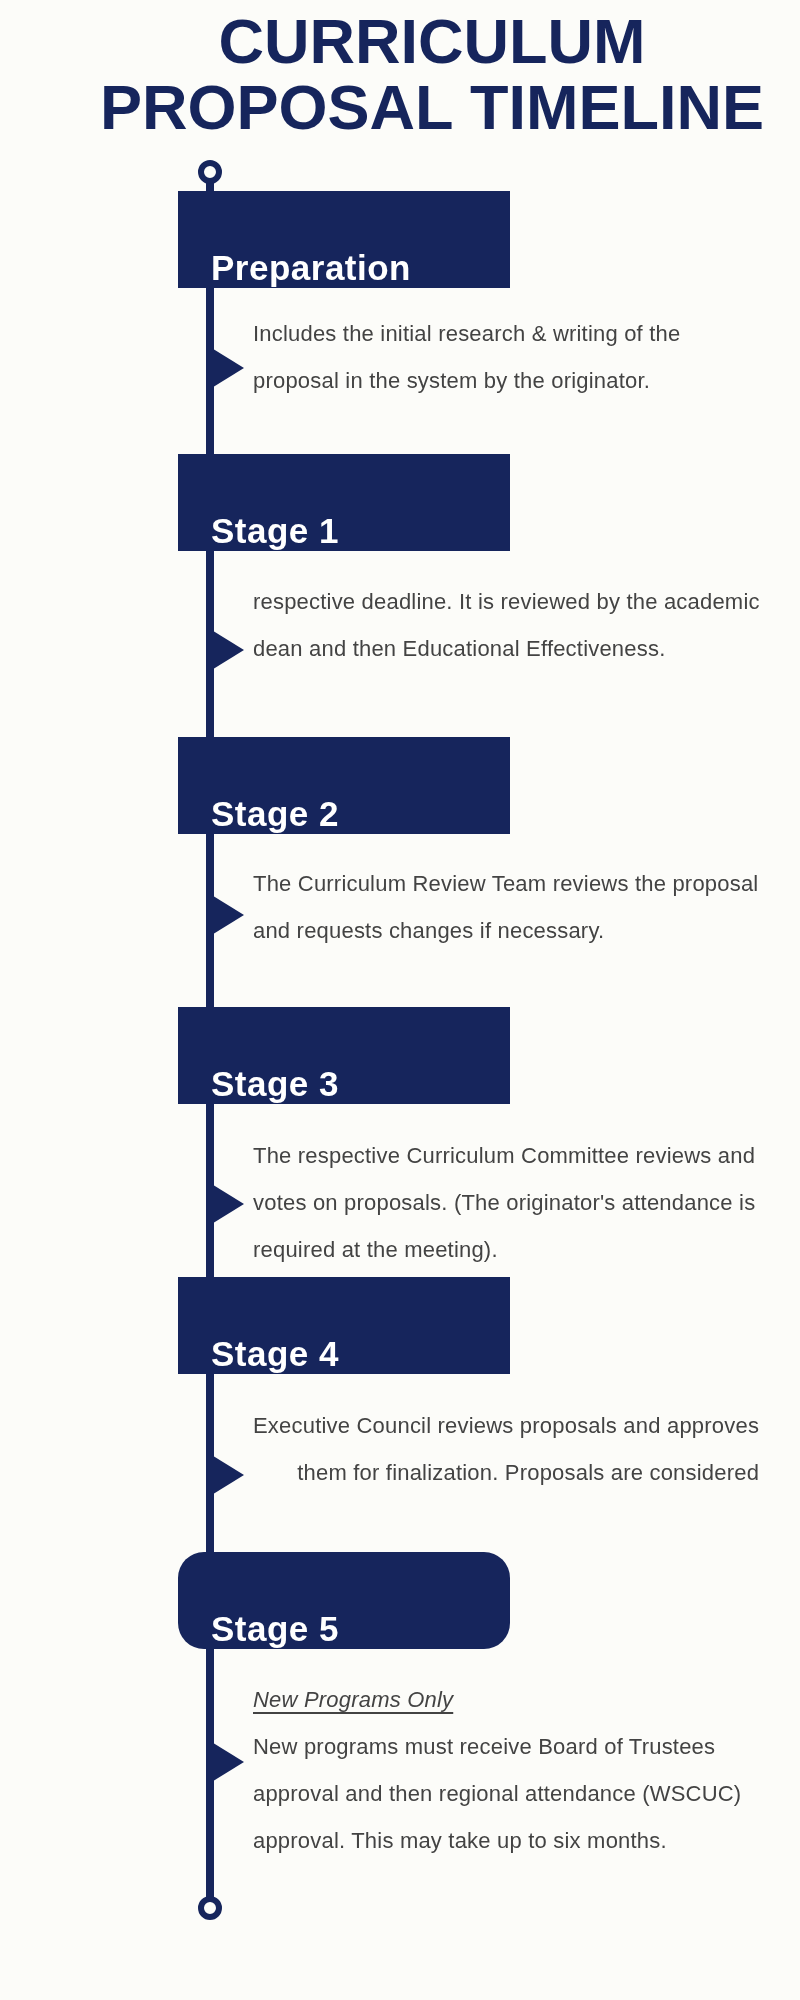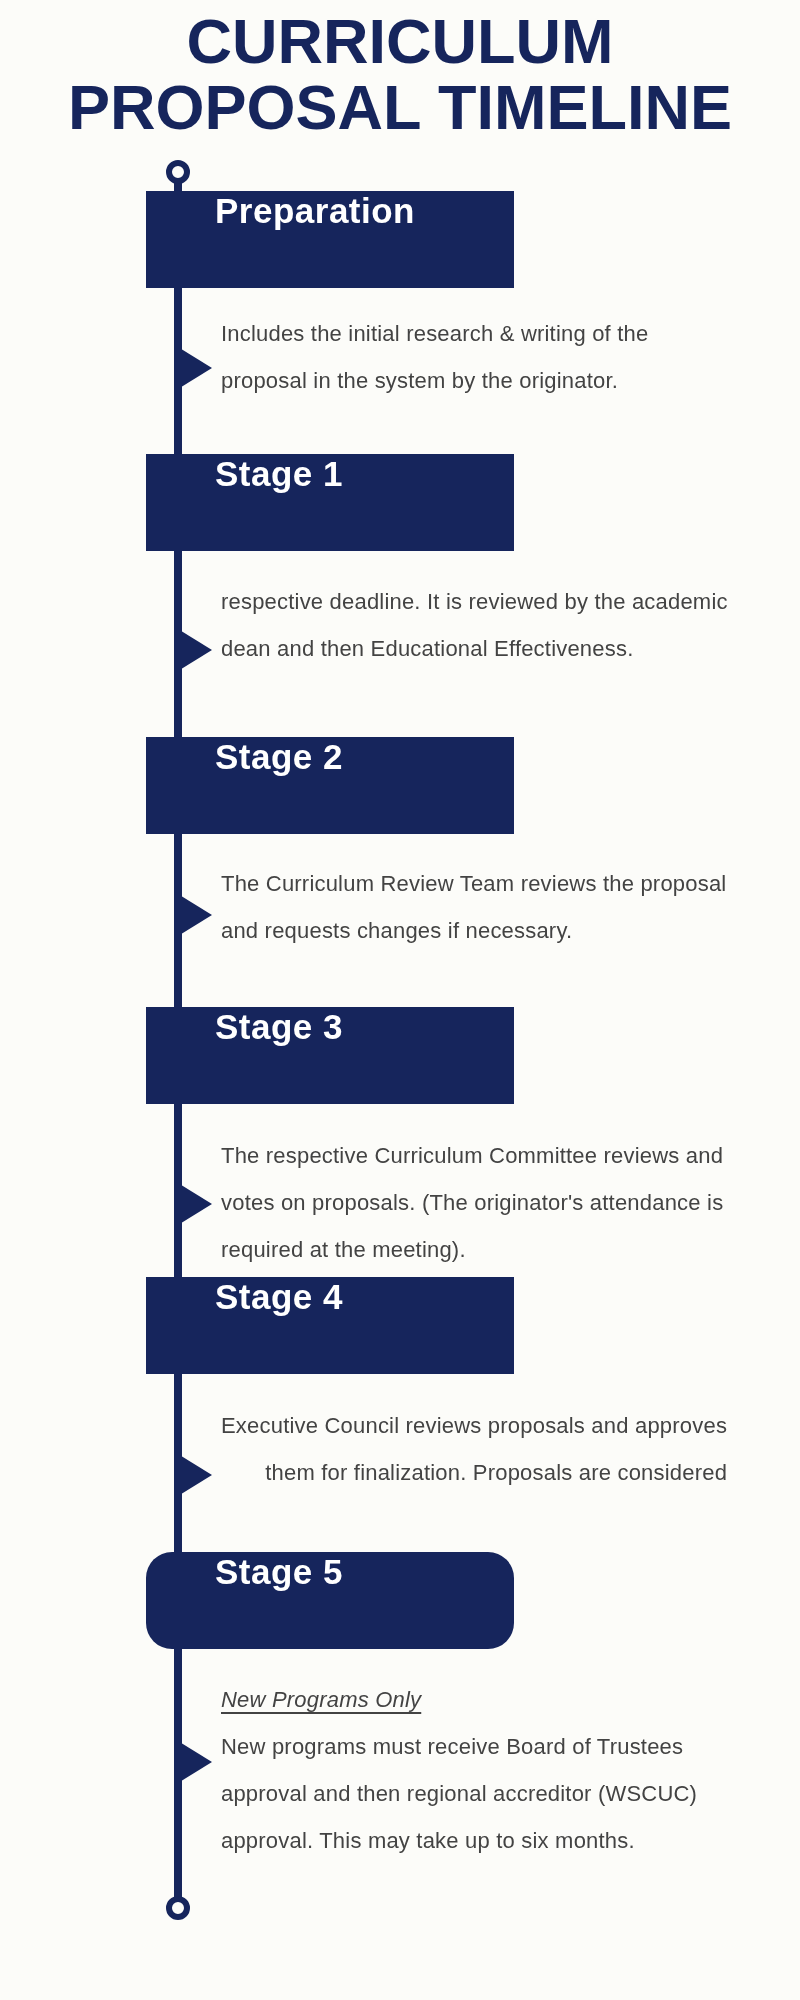--- a/index.html
+++ b/index.html
@@ -10,20 +10,21 @@
     width: 800px;
     height: 2000px;
     position: relative;
     background: var(--bg, #fcfcf9);
     font-family: "Liberation Sans", sans-serif;
     overflow: hidden;
   }
   .poster {
     position: absolute;
     inset: 0;
+    margin-left: 32px;
   }
   .title {
     position: absolute;
     top: 8px;
     left: 0;
     width: 800px;
     margin: 0;
     text-align: center;
     color: var(--navy, #16255c);
     font-size: 63px;
@@ -53,22 +54,21 @@
   .ring-top { top: 160px; }
   .ring-bottom { top: 1896px; }
 
   .banner {
     position: absolute;
     left: 146px;
     width: 332px;
     height: 97px;
     background: var(--navy, #16255c);
     display: flex;
-    align-items: flex-start;
-    padding-left: 36px;
+    align-items: flex-end;
   }
   .banner-label {
     color: #ffffff;
     font-weight: bold;
     font-size: 35px;
     letter-spacing: 0.5px;
     padding-left: 33px;
   }
   .arrow {
     position: absolute;
@@ -165,18 +165,18 @@
   </section>
 
   <section class="stage">
     <div class="banner" style="top: 1552px; border-radius: 26px;">
       <span class="banner-label">Stage 5</span>
     </div>
     <div class="arrow" style="top: 1741px;"></div>
     <div class="desc" style="top: 1676px;">
           <div class="desc-line desc-note">New Programs Only </div>
           <div class="desc-line">New programs must receive Board of Trustees</div>
-          <div class="desc-line">approval and then regional accreditor (WSCUC)</div>
+          <div class="desc-line">approval and then regional attendance (WSCUC)</div>
           <div class="desc-line">approval. This may take up to six months.</div>
         </div>
   </section>
 </div>
 </div>
 
 </body></html>

